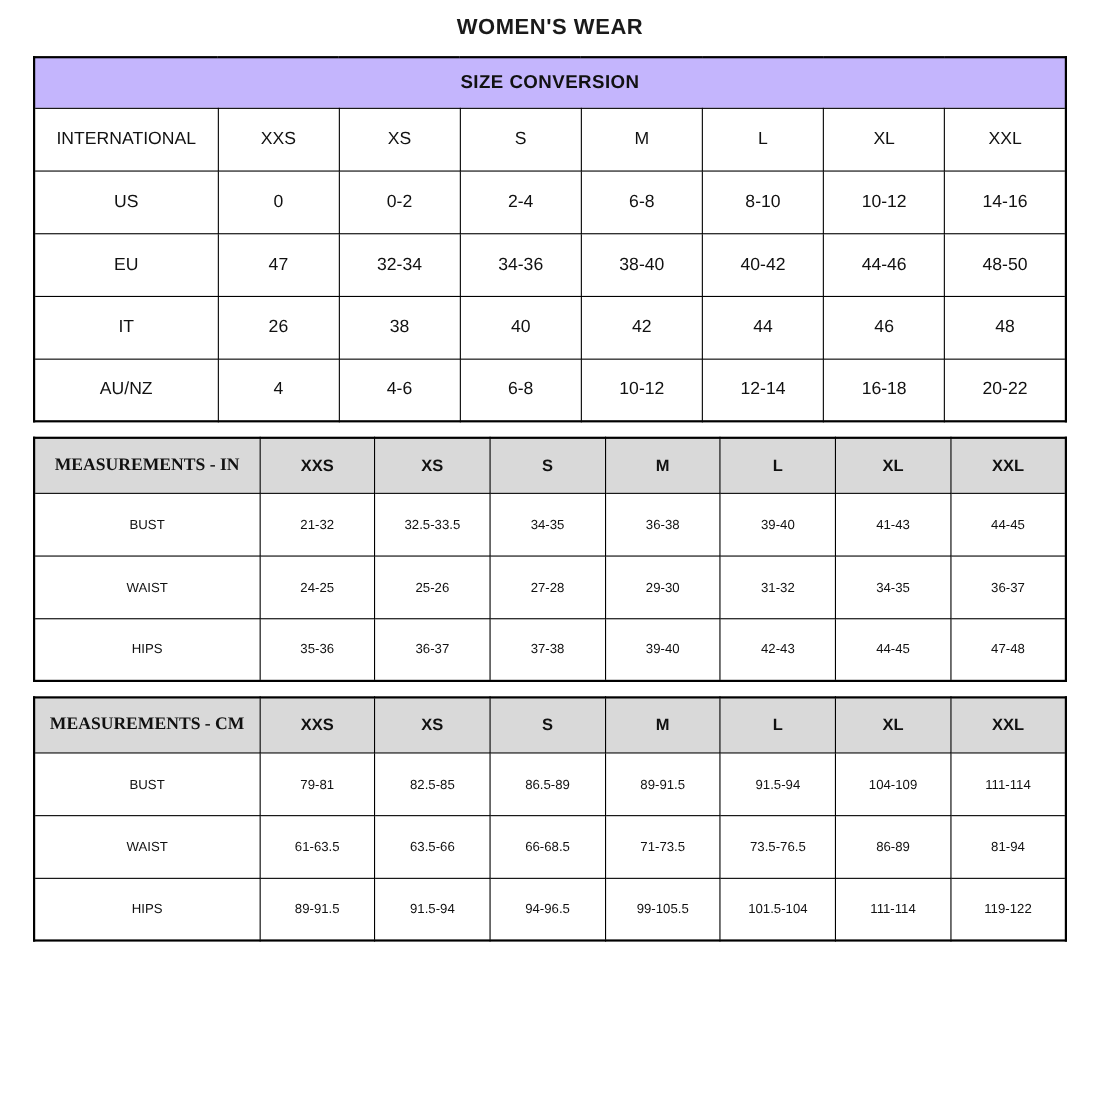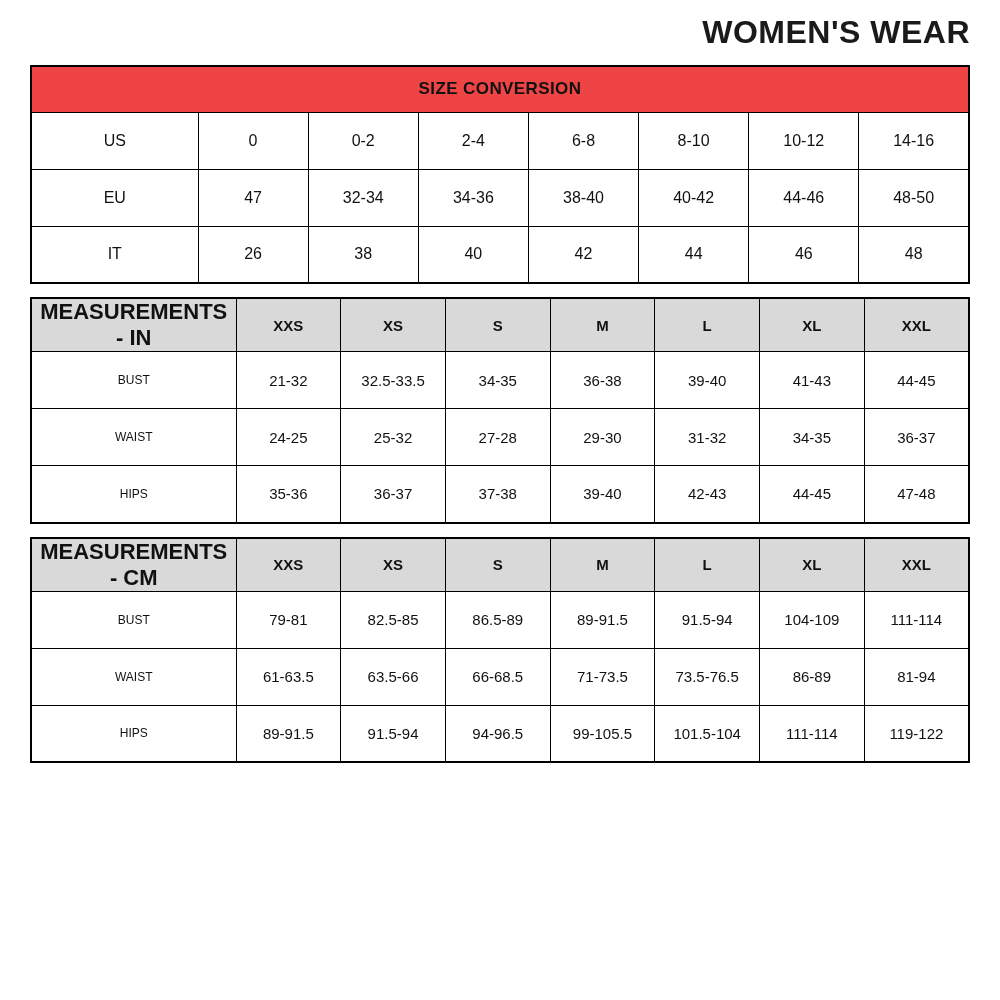--- a/index.html
+++ b/index.html
@@ -8,65 +8,65 @@
     background: #ffffff;
     font-family: "Liberation Sans", sans-serif;
     color: #111111;
   }
   .page {
     width: 1000px;
     height: 1000px;
     padding: 14px 30px 20px 30px;
   }
   .page-title {
-    text-align: right;
-    font-size: 32px;
+    text-align: center;
+    font-size: 20px;
     font-weight: 700;
     letter-spacing: 0.5px;
     color: #1a1a1a;
     margin-bottom: 14px;
   }
   table {
     width: 940px;
     border-collapse: collapse;
     table-layout: fixed;
     margin: 0 auto 13px auto;
     border: 2px solid #000;
   }
   th, td {
     border: 1.5px solid #000;
     text-align: center;
     vertical-align: middle;
     padding: 0 4px;
   }
   
   .size-table .table-title-cell {
-    background: #ef4444;
+    background: #c4b5fd;
     height: 46px;
     font-size: 17px;
     font-weight: 700;
     letter-spacing: 0.4px;
   }
   .size-table th { font-weight: 400; }
   .size-table th, .size-table td {
     height: 57px;
     font-size: 16px;
   }
   .size-table col.label-col { width: 167px; }
   
   .meas-table th {
     background: #d9d9d9;
     height: 50px;
     font-size: 15px;
     font-weight: 700;
   }
-  .meas-table th.first-col { font-size: 22px; }
+  .meas-table th.first-col { font-size: 16px; font-family: Liberation Serif, serif; }
   .meas-table td {
     height: 57px;
-    font-size: 15px;
+    font-size: 12px;
   }
   .meas-table td.row-label { font-size: 12px; }
   .meas-table col.label-col { width: 205px; }
 </style>
 </head>
 <body>
 
 <div class="page">
 
   <div class="page-title">WOMEN'S WEAR</div>
@@ -79,20 +79,30 @@
         <col>
         <col>
         <col>
         <col>
         <col>
     </colgroup>
     <thead>
       <tr>
         <th colspan="8" class="table-title-cell">SIZE CONVERSION</th>
       </tr>
+      <tr>
+          <th class="first-col">INTERNATIONAL</th>
+          <th>XXS</th>
+          <th>XS</th>
+          <th>S</th>
+          <th>M</th>
+          <th>L</th>
+          <th>XL</th>
+          <th>XXL</th>
+        </tr>
     </thead>
     <tbody>
         <tr>
           <td class="row-label">US</td>
           <td>0</td>
           <td>0-2</td>
           <td>2-4</td>
           <td>6-8</td>
           <td>8-10</td>
           <td>10-12</td>
@@ -111,20 +121,30 @@
         <tr>
           <td class="row-label">IT</td>
           <td>26</td>
           <td>38</td>
           <td>40</td>
           <td>42</td>
           <td>44</td>
           <td>46</td>
           <td>48</td>
         </tr>
+        <tr>
+          <td class="row-label">AU/NZ</td>
+          <td>4</td>
+          <td>4-6</td>
+          <td>6-8</td>
+          <td>10-12</td>
+          <td>12-14</td>
+          <td>16-18</td>
+          <td>20-22</td>
+        </tr>
       </tbody>
   </table>
 
   <table class="meas-table">
     <colgroup>
       <col class="label-col">
       <col>
         <col>
         <col>
         <col>
@@ -151,21 +171,21 @@
           <td>32.5-33.5</td>
           <td>34-35</td>
           <td>36-38</td>
           <td>39-40</td>
           <td>41-43</td>
           <td>44-45</td>
         </tr>
         <tr>
           <td class="row-label">WAIST</td>
           <td>24-25</td>
-          <td>25-32</td>
+          <td>25-26</td>
           <td>27-28</td>
           <td>29-30</td>
           <td>31-32</td>
           <td>34-35</td>
           <td>36-37</td>
         </tr>
         <tr>
           <td class="row-label">HIPS</td>
           <td>35-36</td>
           <td>36-37</td>

